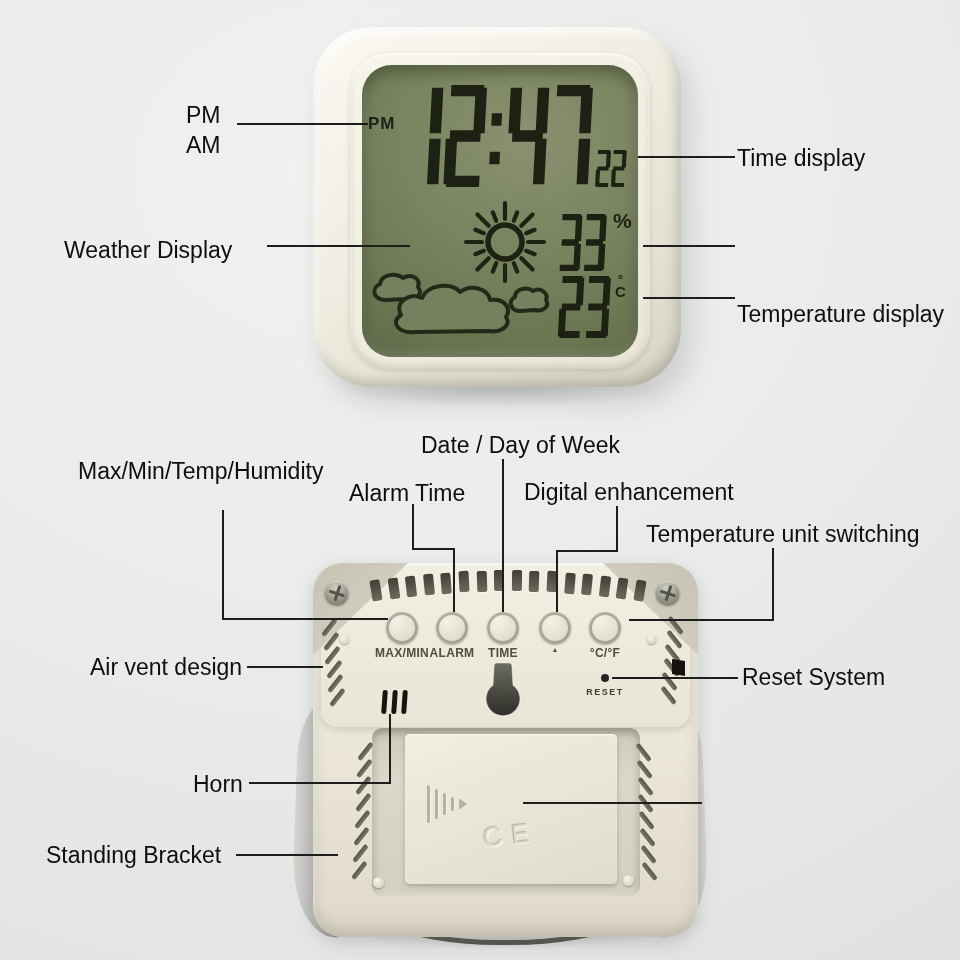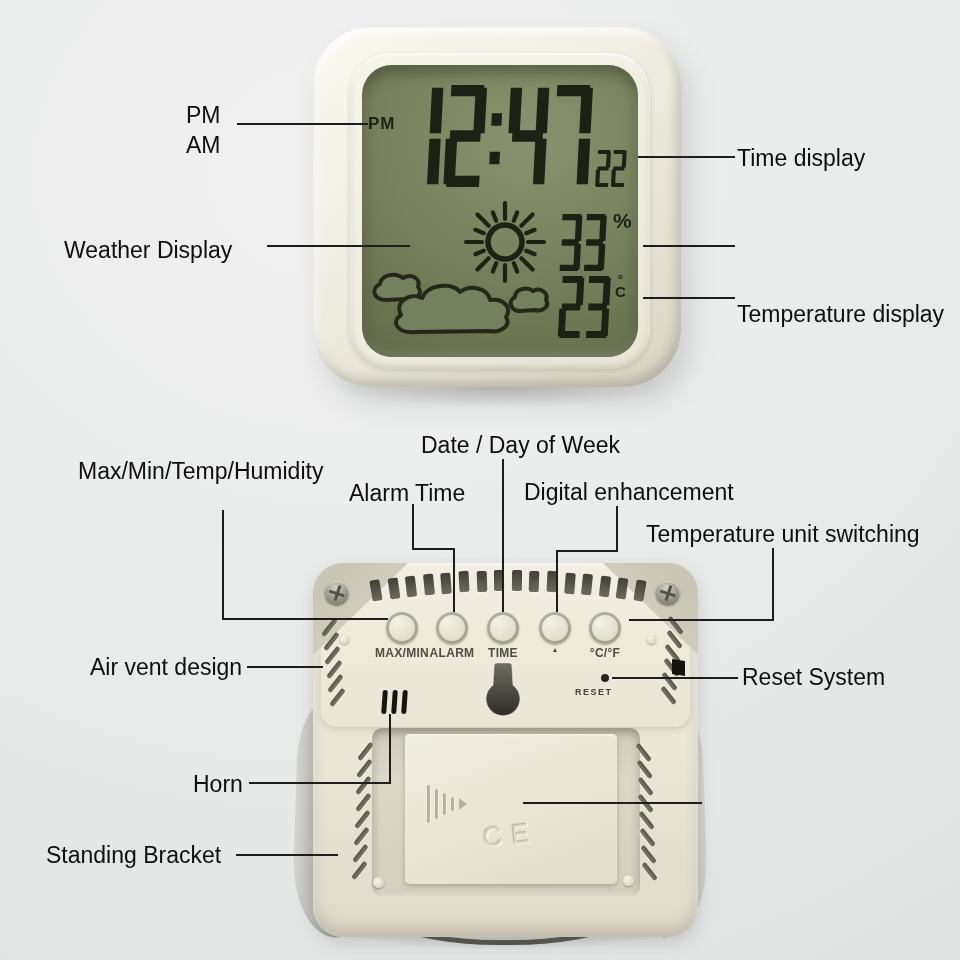--- a/index.html
+++ b/index.html
@@ -69,21 +69,21 @@
   .screw::after{left:10.5px;top:4px;width:3px;height:16px;}
   .btn{position:absolute;top:49px;width:32px;height:32px;border-radius:50%;
     background:radial-gradient(circle at 35% 30%, #f4f2e7, #dfdcca 68%, #c8c5b3);
     box-shadow:inset 0 0 0 3px rgba(118,116,100,.55), inset 0 2px 3px rgba(255,255,255,.75), 0 1px 2px rgba(90,88,76,.45);}
   .btn-lbl{position:absolute;top:83px;width:64px;text-align:center;font-size:12px;font-weight:bold;
     color:#4e4d42;letter-spacing:.3px;}
   .peg{position:absolute;border-radius:50%;background:radial-gradient(circle at 35% 30%, #f7f5eb, #cfccbb);
     box-shadow:0 1px 2px rgba(80,78,66,.5);}
   .keyhole{position:absolute;left:170px;top:98px;}
   .reset-dot{position:absolute;left:288px;top:111px;width:8px;height:8px;border-radius:50%;background:#26251f;}
-  .reset-txt{position:absolute;left:262px;top:124px;width:60px;font-size:9px;
+  .reset-txt{position:absolute;left:262px;top:124px;width:60px;text-align:center;font-size:9px;
     letter-spacing:1.5px;color:#403f36;font-weight:bold;}
   .horn-bar{position:absolute;width:5px;height:24px;border-radius:2.5px;background:#16150f;transform:rotate(4deg);}
   .recess{position:absolute;left:59px;top:165px;width:268px;height:168px;border-radius:10px;
     background:linear-gradient(180deg,#cecbbb,#dbd8c9 30%,#d3d0c0);
     box-shadow:inset 0 4px 9px rgba(70,68,56,.45), inset 0 -2px 4px rgba(255,255,255,.5);}
   .cover{position:absolute;left:92px;top:171px;width:212px;height:150px;border-radius:5px;
     background:linear-gradient(160deg,#f1eee2 0%,#e7e4d5 60%,#dfdccc 100%);
     box-shadow:0 2px 5px rgba(80,78,66,.35), inset 0 1px 2px rgba(255,255,255,.7);}
   .grip{position:absolute;left:22px;top:46px;height:48px;display:flex;align-items:center;gap:5px;}
   .grip i{display:block;width:3px;border-radius:2px;background:#b5b2a2;box-shadow:1px 0 0 #f6f4ea;}

